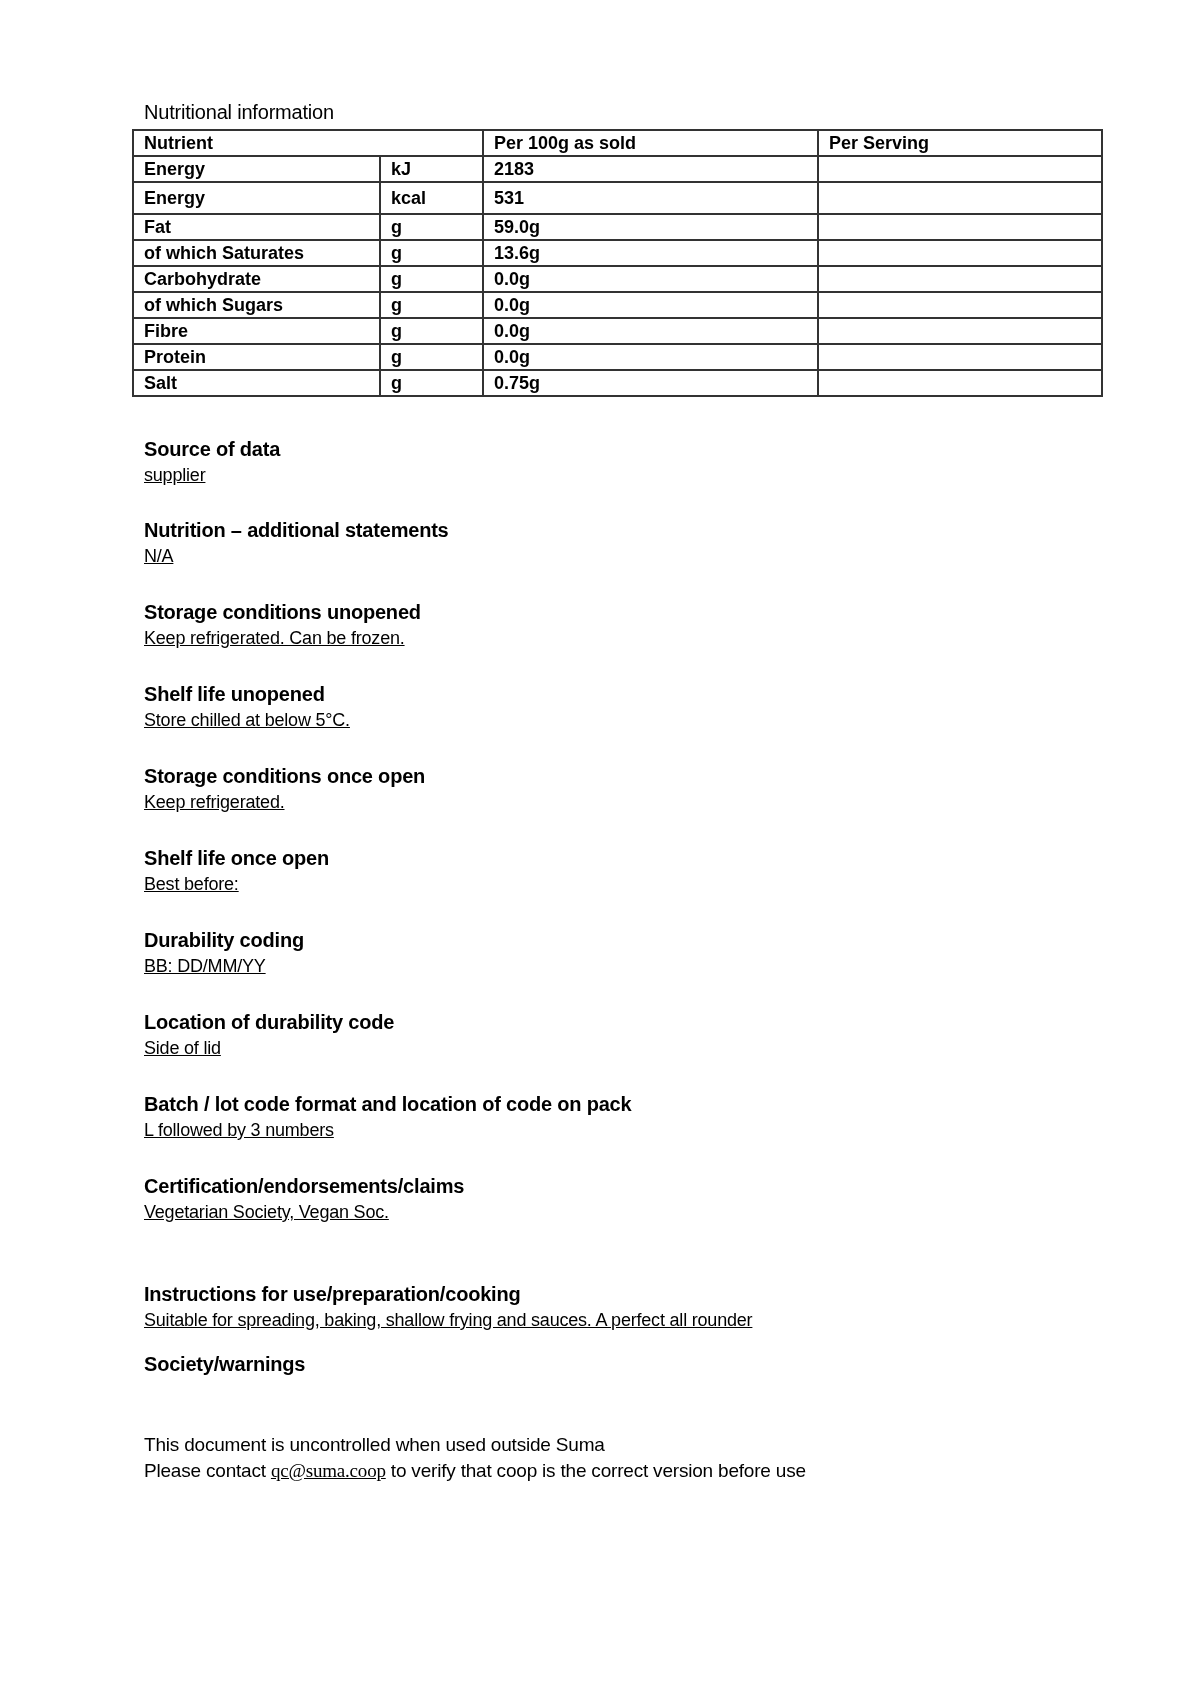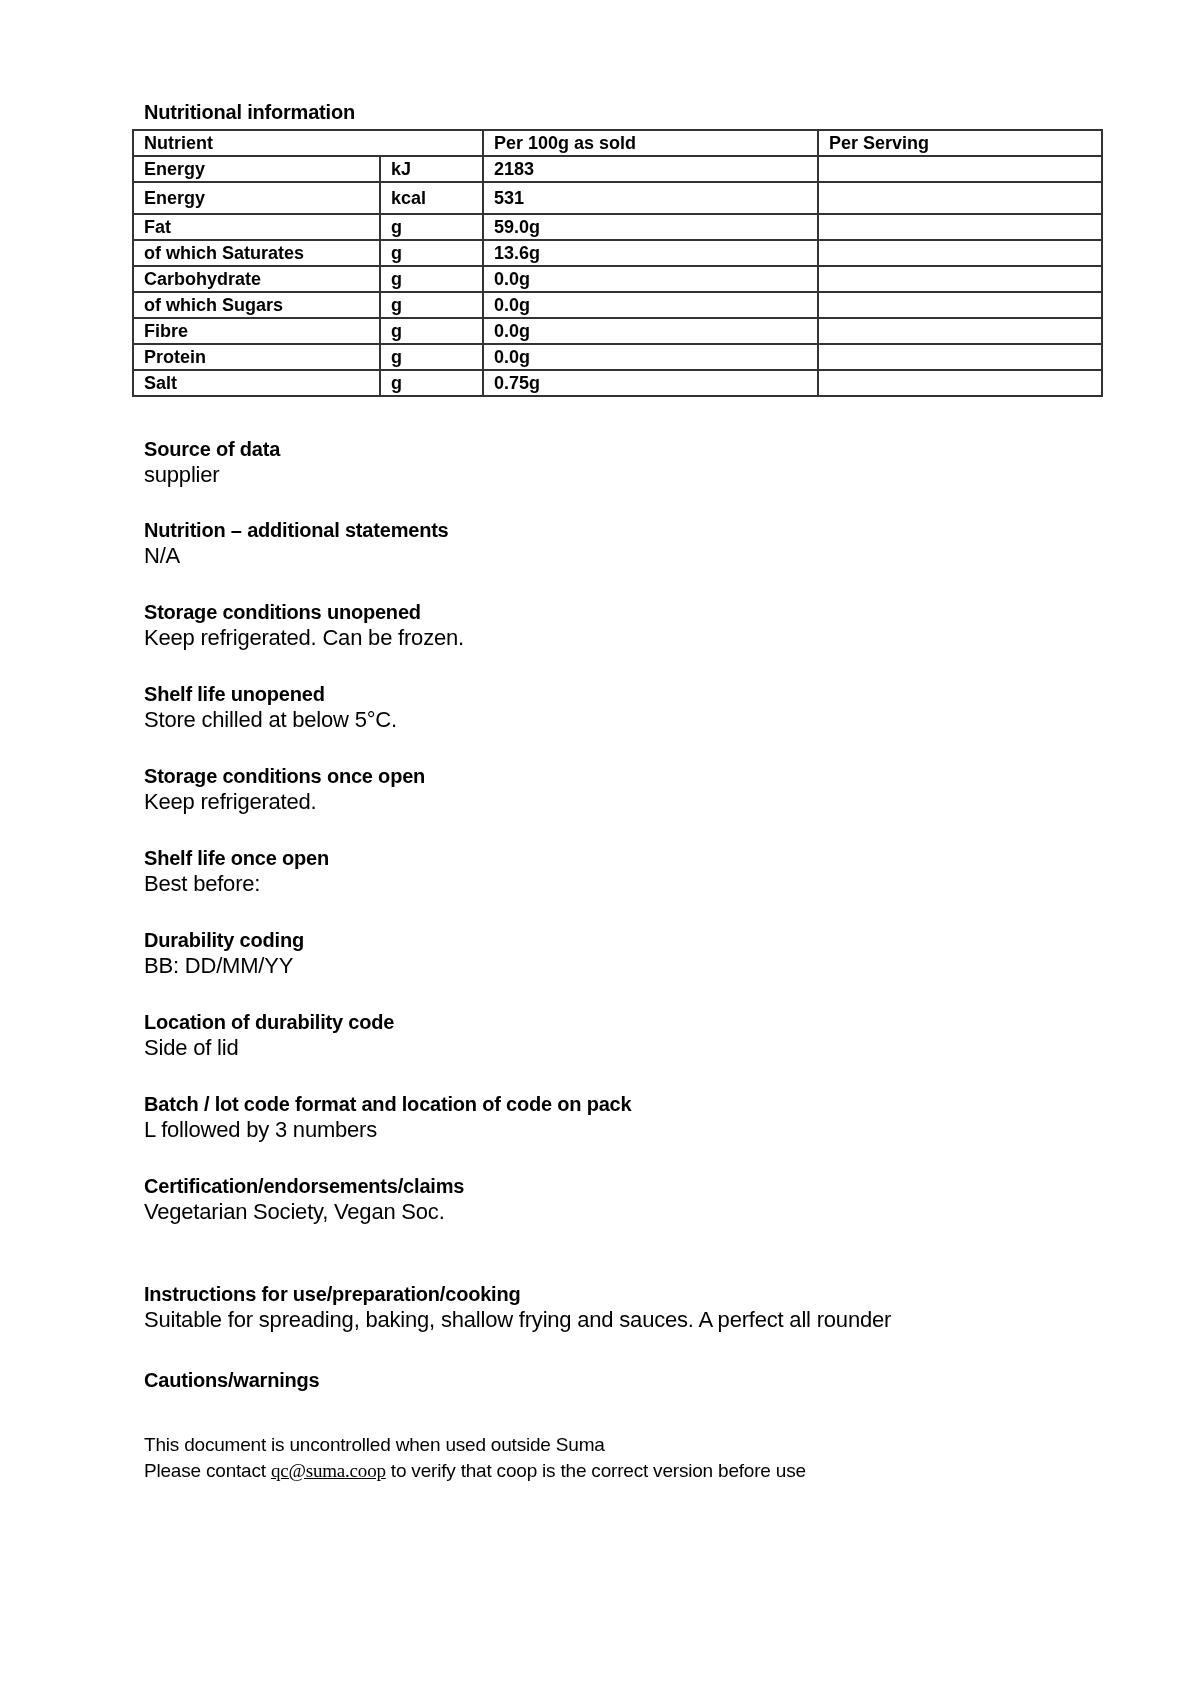--- a/index.html
+++ b/index.html
@@ -4,42 +4,42 @@
 <style>
   html, body { margin: 0; padding: 0; background: #ffffff; }
   body {
     width: 1191px; height: 1684px; position: relative; overflow: hidden;
     font-family: "Liberation Sans", "DejaVu Sans", sans-serif;
     color: #000;
   }
   .page { position: absolute; left: 0; top: 0; width: 1191px; height: 1684px; }
   .title {
     position: absolute; left: 144px; top: 101px;
-    font-size: 20px; font-weight: bold; letter-spacing: -0.2px;
+    font-size: 20px; font-weight: normal; letter-spacing: -0.2px;
   }
   table.nut {
     position: absolute; left: 132px; top: 129px;
     width: 971px; border-collapse: collapse;
     font-size: 18px; font-weight: bold;
   }
   table.nut td {
     border: 2px solid #333; padding: 0 11px 0 10px; height: 24px;
     vertical-align: middle; line-height: 22px; white-space: nowrap;
   }
   table.nut tr.tall td { height: 30px; }
   .c1 { width: 224px; }
   .c2 { width: 80px; }
   .c3 { width: 312px; }
   .sections { position: absolute; left: 144px; top: 436px; width: 960px; }
   .sec { margin: 0; }
   .sec h2 {
     margin: 0; font-size: 20px; font-weight: bold; line-height: 26px;
     letter-spacing: -0.2px;
   }
-  .sec p { margin: 0; font-size: 22px; line-height: 26px; letter-spacing: -0.2px; }
+  .sec p { margin: 0; font-size: 18px; line-height: 26px; letter-spacing: -0.2px; text-decoration: underline; }
   .footer { position: absolute; left: 144px; top: 1432px; font-size: 19px; line-height: 26px; letter-spacing: -0.2px; }
   .footer a { font-family: "Liberation Serif", serif; color: #000; text-decoration: underline; text-align: center; }
 </style>
 </head>
 <body>
 
 <div class="page">
   <div class="title">Nutritional information</div>
 
   <table class="nut">
@@ -140,26 +140,26 @@
       <p>Side of lid</p>
     </div>
     <div class="sec" style="margin-bottom:30px">
       <h2>Batch / lot code format and location of code on pack</h2>
       <p>L followed by 3 numbers</p>
     </div>
     <div class="sec" style="margin-bottom:56px">
       <h2>Certification/endorsements/claims</h2>
       <p>Vegetarian Society, Vegan Soc.</p>
     </div>
-    <div class="sec" style="margin-bottom:34px">
+    <div class="sec" style="margin-bottom:18px">
       <h2>Instructions for use/preparation/cooking</h2>
       <p>Suitable for spreading, baking, shallow frying and sauces. A perfect all rounder</p>
     </div>
     <div class="sec">
-      <h2>Cautions/warnings</h2>
+      <h2>Society/warnings</h2>
       <p></p>
     </div>
   </div>
 
   <div class="footer">
     <div>This document is uncontrolled when used outside Suma</div>
     <div><span style="white-space: pre;">Please contact </span><a>qc@suma.coop</a><span style="white-space: pre;"> to verify that coop is the correct version before use</span></div>
   </div>
 </div>
 

